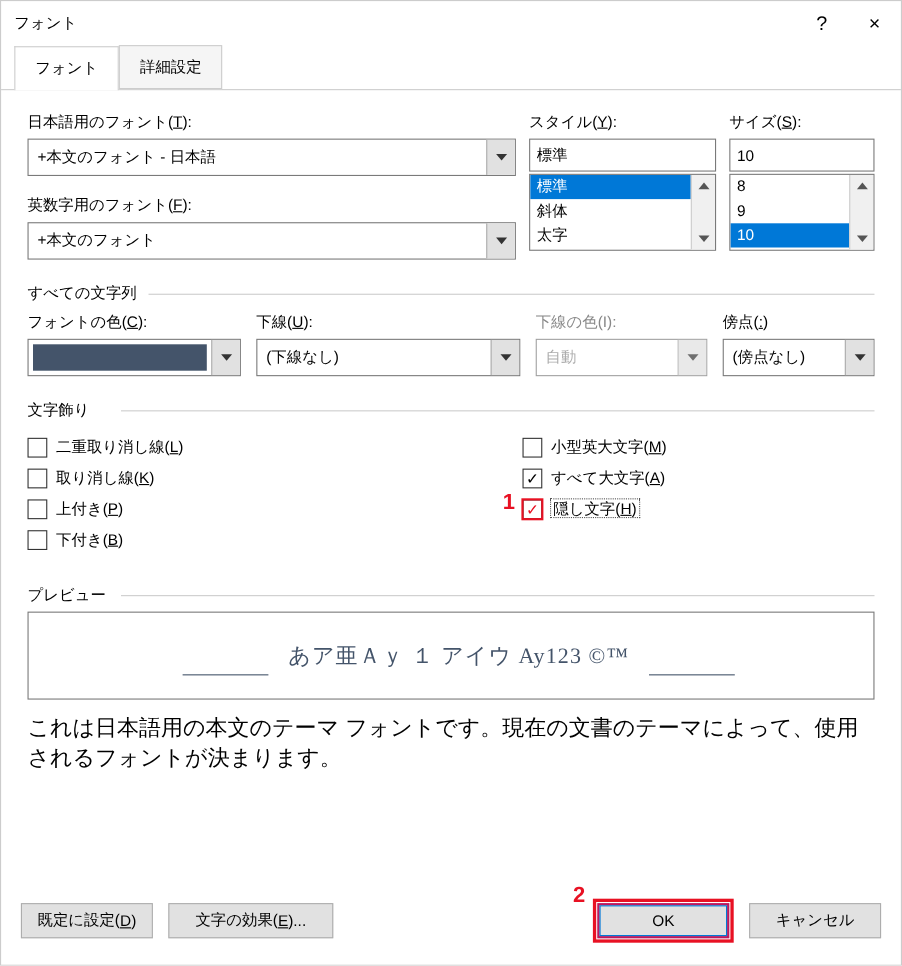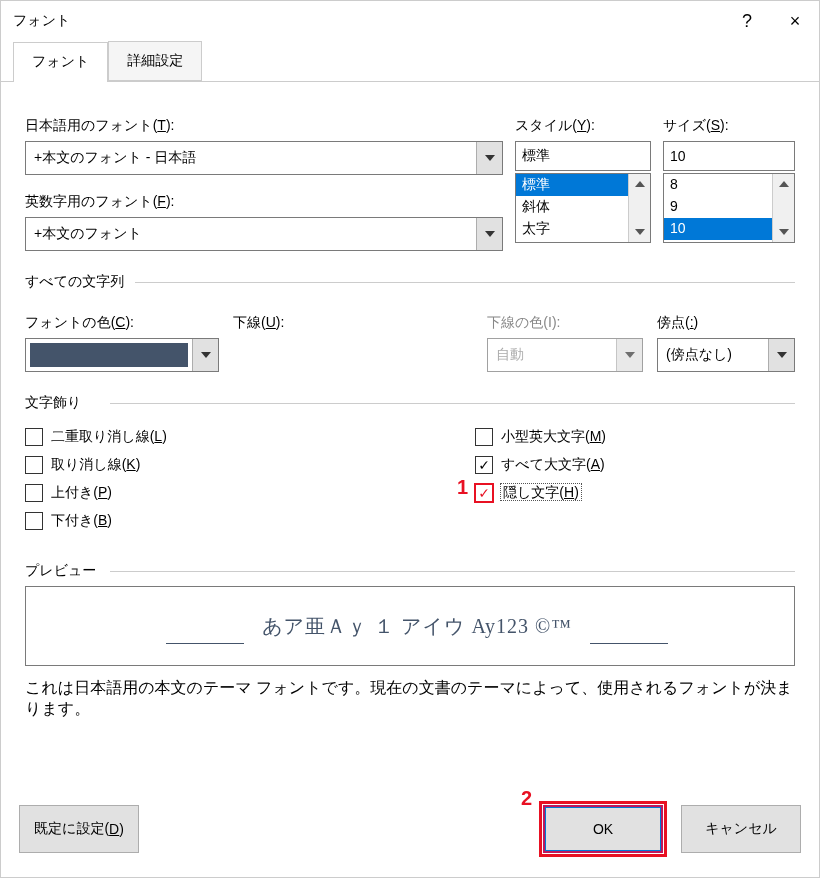--- a/index.html
+++ b/index.html
@@ -23,24 +23,24 @@
   .titlebar-btn { font-size: 18px; width: 24px; text-align: center; cursor: pointer; }
   .tabs-row { display: flex; padding-left: 12px; border-bottom: 1px solid #ccc; }
   .tab {
     padding: 10px 18px; border: 1px solid #ccc; border-bottom: none;
     background: #fff; position: relative; top: 1px; cursor: pointer;
   }
   .tab.inactive { background: #f5f5f5; border-bottom: 1px solid #ccc; top: 0; }
   .content { padding: 18px 24px 8px 24px; flex: 1; }
   .top-grid { display: flex; gap: 12px; }
   .font-col { flex: 1; }
-  .style-col { width: 136px; }
+  .style-col { width: 170px; }
   .size-col { width: 132px; }
   .lbl { display: block; margin-bottom: 6px; margin-top: 8px; }
-  .lbl:first-child { margin-top: 17px; }
+  .lbl:first-child { margin-top: 2px; }
   .u { text-decoration: underline; }
   .combo {
     display: flex; align-items: center; border: 1px solid #7a7a7a;
     height: 34px; background: #fff;
   }
   .combo-text { flex: 1; padding: 0 8px; }
   .combo-btn {
     width: 26px; height: 100%; border-left: 1px solid #adadad;
     background: #e1e1e1; display: flex; align-items: center; justify-content: center;
     cursor: pointer;
@@ -91,27 +91,27 @@
   }
   .preview-text {
     color: #44546a; font-family: "Yu Mincho","MS Mincho",serif; font-size: 20px; letter-spacing: 1px;
     position: relative;
   }
   .preview-text::before, .preview-text::after {
     content: ""; position: absolute; bottom: -4px; height: 1px; background: #44546a; width: 78px;
   }
   .preview-text::before { left: -96px; }
   .preview-text::after { right: -96px; }
-  .desc { margin: 12px 0 6px 0; font-size: 16px; }
+  .desc { margin: 12px 0 6px 0; font-size: 20px; }
   .footer {
     display: flex; align-items: center; padding: 14px 18px 20px 18px; gap: 14px;
   }
   .spacer { flex: 1; }
   .btn {
-    height: 48px; min-width: 120px; padding: 0 14px; background: #e1e1e1;
+    height: 32px; min-width: 120px; padding: 0 14px; background: #e1e1e1;
     border: 1px solid #adadad; cursor: pointer; display: inline-flex; align-items: center; justify-content: center;
     font-family: inherit; font-size: 14px;
   }
   .btn.primary { border: 2px solid #be185d; outline: 1px solid #0078d7; outline-offset: -3px; }
   .ok-wrap { position: relative; }
   .ok-wrap-outline { border: 3px solid #e81123; padding: 1px; display: inline-block; }
   .annot {
     position: absolute; font-weight: bold; color: #e81123; font-size: 20px;
   }
   .hl-focus { outline: 1px dotted #555; padding: 0 2px; }
@@ -216,20 +216,26 @@
             </span>
           <span class="combo-btn">
               <span class="chev"></span>
             </span>
         </div>
       </div>
       <div class="col4" style="width:240px">
         <label class="lbl">
           <span>下線(</span><span class="u">U</span><span>):</span>
         </label>
+        <div class="combo">
+          <span class="combo-text">(下線なし)</span>
+          <span class="combo-btn">
+              <span class="chev"></span>
+            </span>
+        </div>
       </div>
       <div class="col4" style="width:156px">
         <label class="lbl muted">下線の色(I):</label>
         <div class="combo" style="opacity:0.7">
           <span class="combo-text muted" style="">自動</span>
           <span class="combo-btn">
               <span class="chev"></span>
             </span>
         </div>
       </div>
@@ -289,20 +295,25 @@
       <span class="preview-text">あア亜Ａｙ １ アイウ Ay123 ©™</span>
     </div>
     <div class="desc">これは日本語用の本文のテーマ フォントです。現在の文書のテーマによって、使用されるフォントが決まります。</div>
   </div>
 
   <div class="footer">
     <button class="btn">
       <span>既定に設定(</span>
         <span class="u">D</span>
         <span>)</span>
+    </button>
+    <button class="btn" style="min-width:150px">
+      <span>文字の効果(</span>
+        <span class="u">E</span>
+        <span>)...</span>
     </button>
     <span class="spacer"></span>
     <span class="ok-wrap">
       <span class="annot" style="left:-18px; top:-14px;">2</span>
       <span class="ok-wrap-outline">
         <button class="btn primary">OK</button>
       </span>
     </span>
     <button class="btn">キャンセル</button>
   </div>

